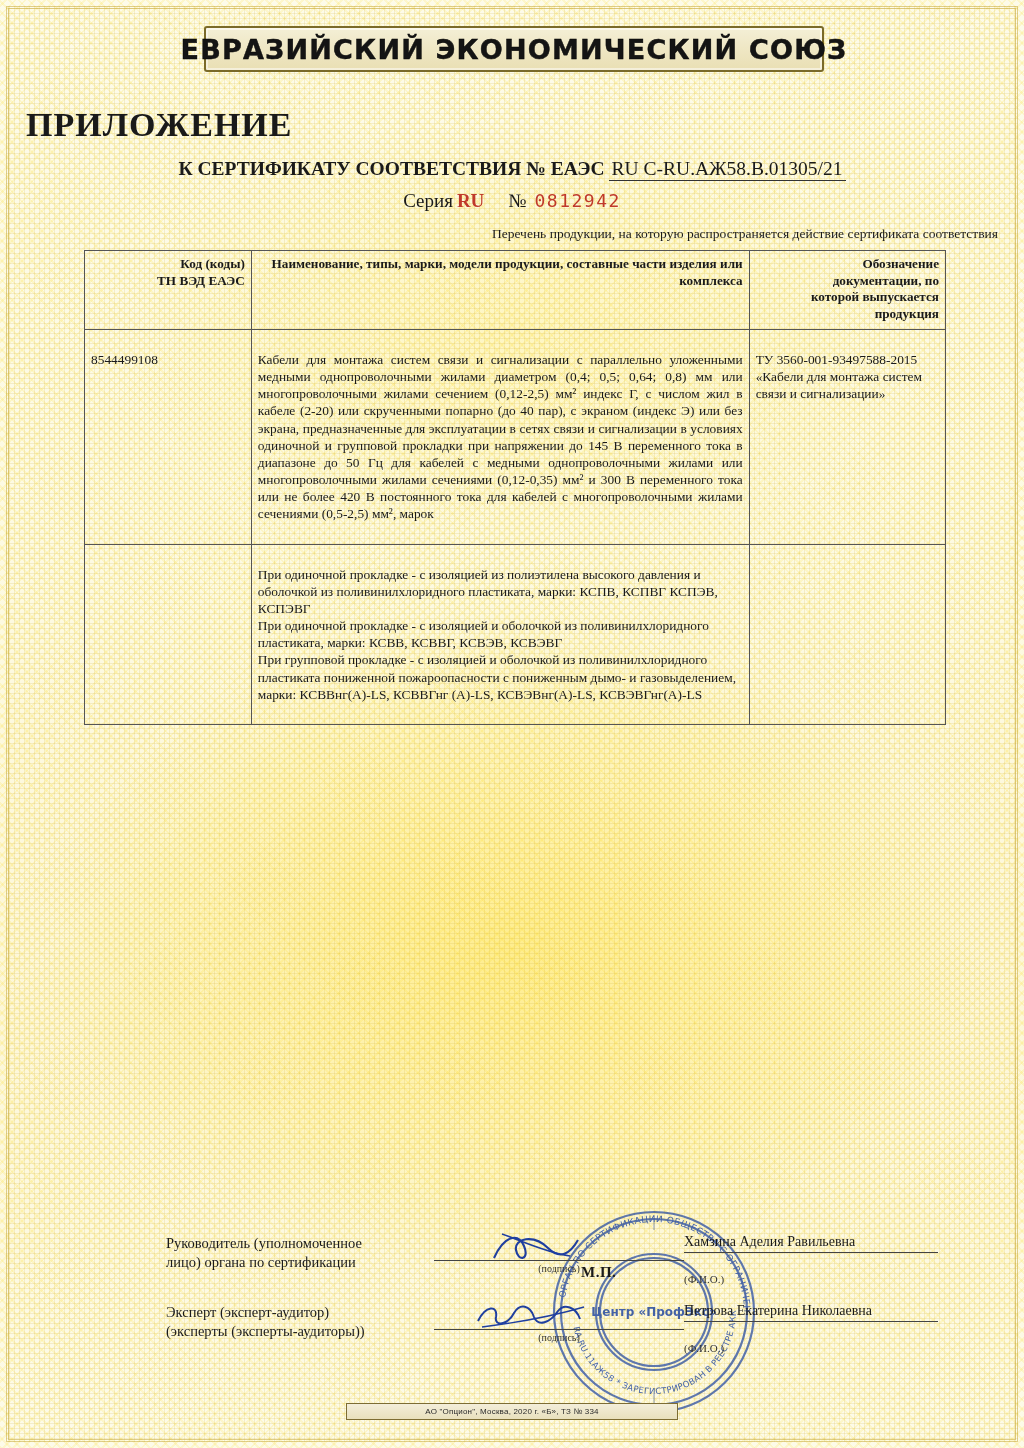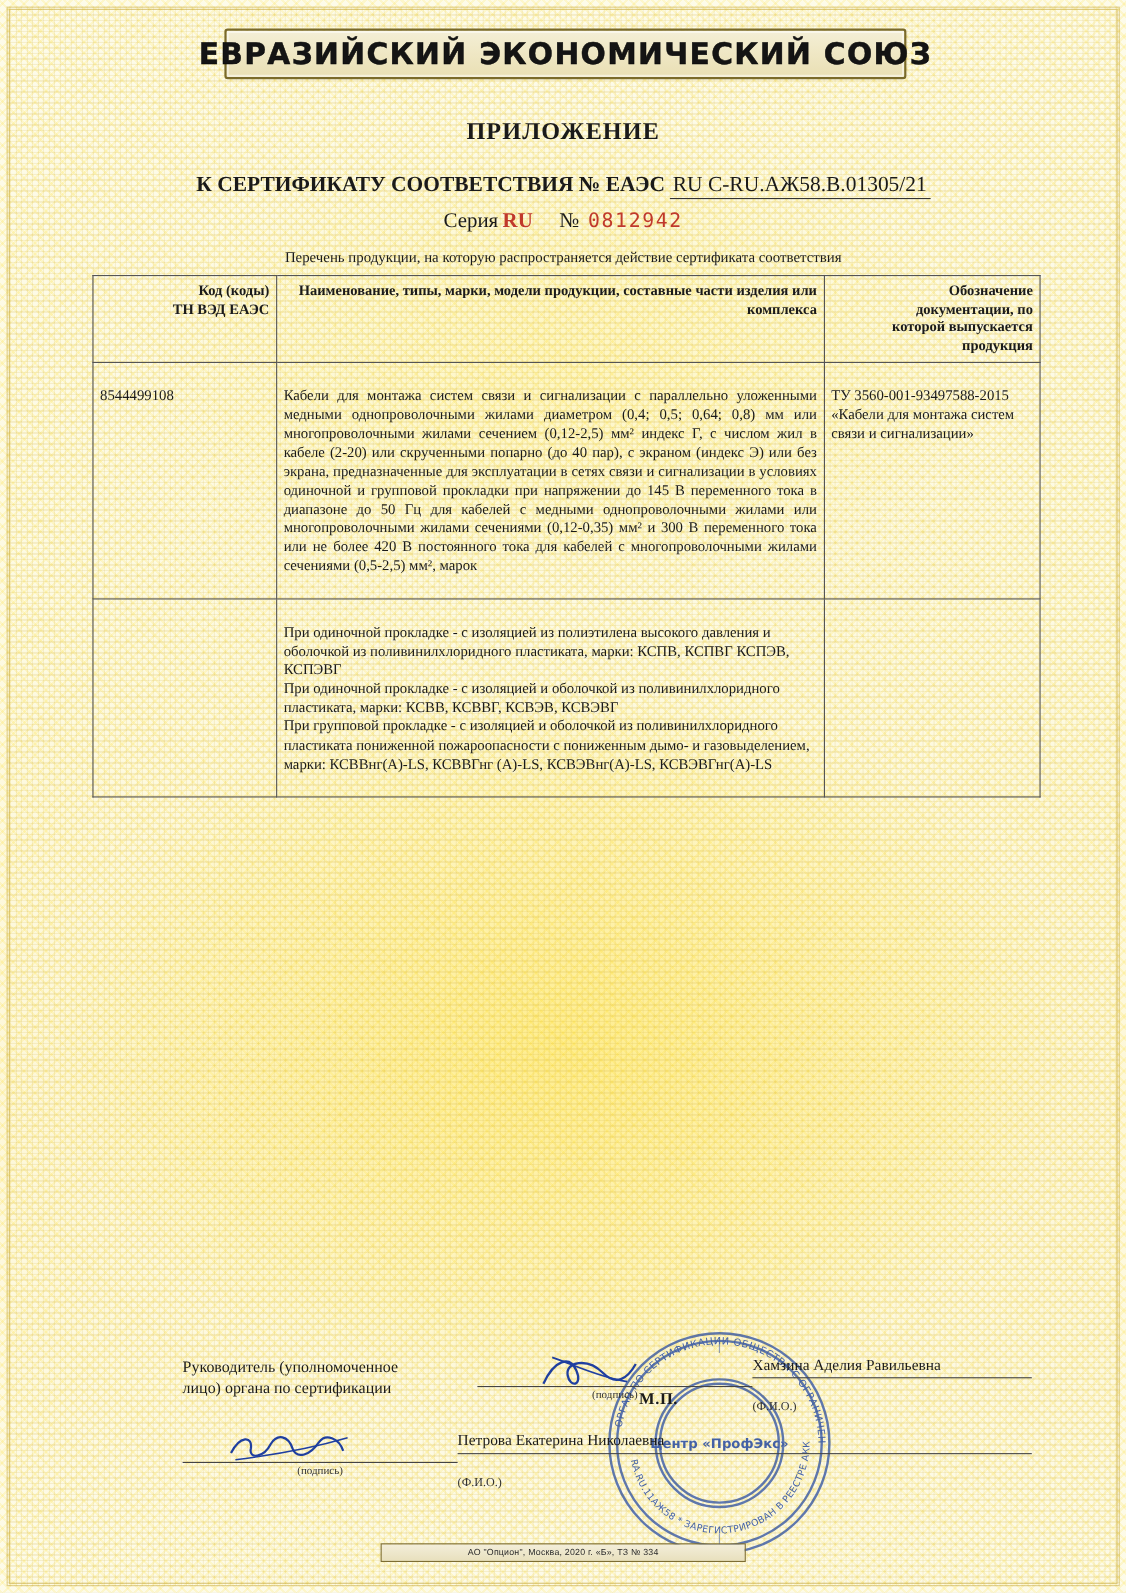--- a/index.html
+++ b/index.html
@@ -67,24 +67,24 @@
     color: #141414;
     -webkit-text-stroke: 0.4px #000;
     white-space: nowrap;
   }
 
   
   .title {
     position: absolute;
     top: 88px;
     width: 100%;
-    text-align: center;
+    text-align: left;
     font-family: "Liberation Serif", serif;
     font-weight: bold;
-    font-size: 22px;
+    font-size: 34px;
     letter-spacing: 1px;
   }
   .subtitle-row {
     position: absolute;
     top: 140px;
     width: 100%;
     text-align: center;
     font-size: 19.5px;
     font-weight: bold;
     white-space: nowrap;
@@ -117,21 +117,21 @@
     color: #c0392b;
     letter-spacing: 1.5px;
     font-size: 18px;
     margin-left: 8px;
   }
 
   .list-caption {
     position: absolute;
     top: 208px;
     width: 100%;
-    text-align: center;
+    text-align: right;
     font-size: 13.5px;
   }
 
   
   table.prod {
     position: absolute;
     top: 232px;
     left: 58px;
     width: 862px;
     border-collapse: collapse;
@@ -348,20 +348,24 @@
           <div class="sign-caption">(подпись)</div>
         </div>
         <div class="sign-right">
           <span class="fio-name">Хамзина Аделия Равильевна</span>
           <div class="fio-caption">(Ф.И.О.)</div>
         </div>
         <div class="mp">М.П.</div>
       </div>
 
       <div class="sign-row">
+        <div class="sign-label">
+          <span class="cell-line">Эксперт (эксперт-аудитор)</span>
+          <span class="cell-line">(эксперты (эксперты-аудиторы))</span>
+        </div>
         <div class="sign-mid">
           <div class="sign-line">
             <svg class="squiggle" width="160" height="34" viewBox="0 0 160 34" style="left:30px;top:-6px;">
               <path d="M14 24 C22 8, 34 8, 32 20 C30 30, 44 28, 50 16 C56 6, 66 8, 70 20 C74 30, 86 26, 94 14 C100 6, 112 10, 116 22" fill="none" stroke="#1f3fa0" stroke-width="2"></path>
               <path d="M18 30 C50 26, 86 20, 120 10" fill="none" stroke="#1f3fa0" stroke-width="1.4"></path>
             </svg>
           </div>
           <div class="sign-caption">(подпись)</div>
         </div>
         <div class="sign-right">

